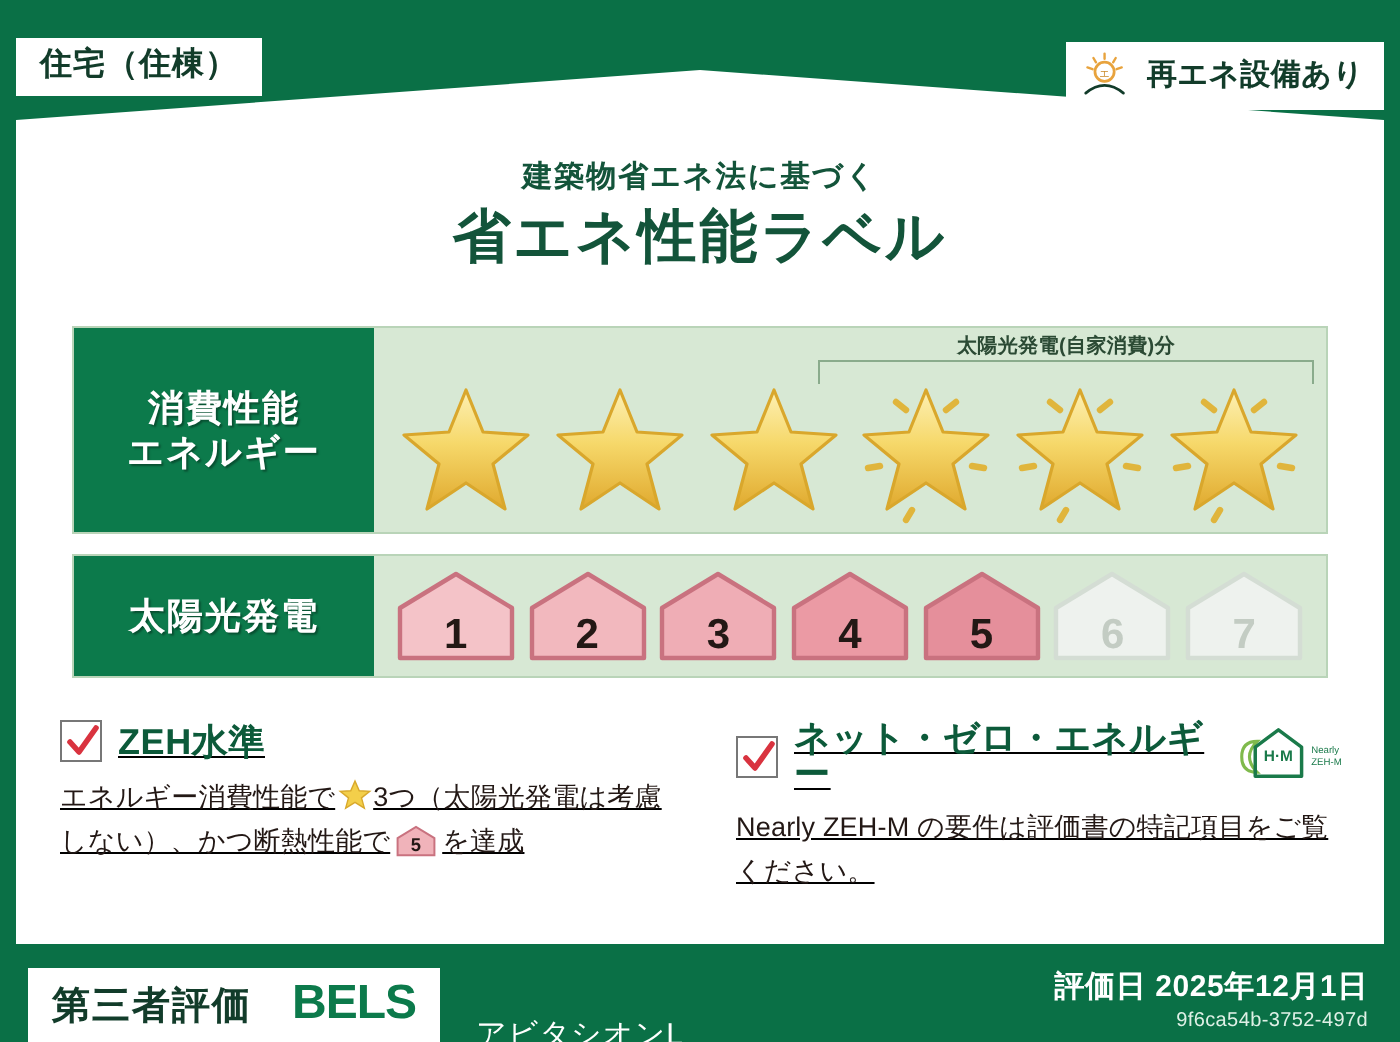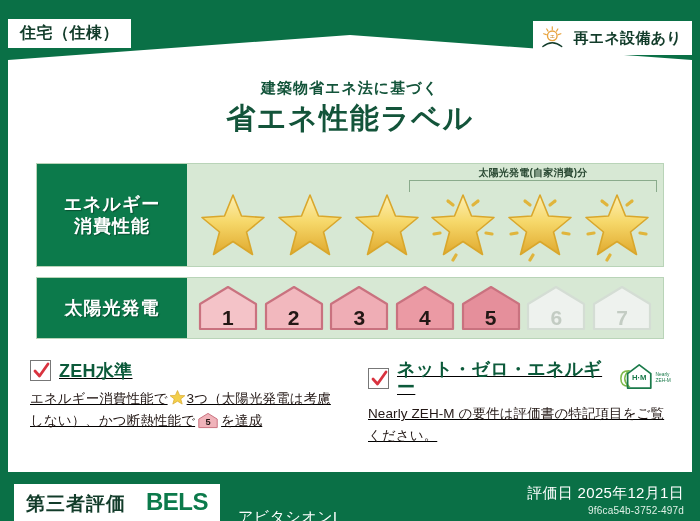--- a/index.html
+++ b/index.html
@@ -178,21 +178,21 @@
   .bels-badge .en {
     font-size: 24px; font-weight: bold; color: #0c7a4b;
     letter-spacing: -.5px;
   }
   .bldg-name {
     position: absolute; left: 238px; top: 36px;
     font-size: 15px; color: #ffffff; letter-spacing: .5px;
   }
   .eval-date {
     position: absolute; right: 16px; top: 12px;
-    font-size: 15px; font-weight: normal; color: #ffffff;
+    font-size: 15px; font-weight: bold; color: #ffffff;
     letter-spacing: .3px;
   }
   .eval-id {
     position: absolute; right: 16px; top: 33px;
     font-size: 10px; color: #dff0e6; letter-spacing: .2px;
   }
 </style>
 </head>
 <body>
 
@@ -218,22 +218,22 @@
       </svg>
     </span>
     <span class="txt">再エネ設備あり</span>
   </div>
 
   <div class="title-sub">建築物省エネ法に基づく</div>
   <div class="title-main">省エネ性能ラベル</div>
 
   <div class="row energy">
     <div class="row-label">
+      <span>消費性能</span>
       <span>エネルギー</span>
-      <span>消費性能</span>
     </div>
     <div class="row-body">
       <div class="solar-note">太陽光発電(自家消費)分</div>
       <div class="solar-bracket"></div>
       <div class="stars" id="stars">
           <div class="star-wrap">
             <svg class="star-svg" viewBox="0 0 74 74">
     <defs>
       <linearGradient id="sg0" x1="0" y1="0" x2="0" y2="1">
         <stop offset="0%" stop-color="#fdf0b4"></stop>

